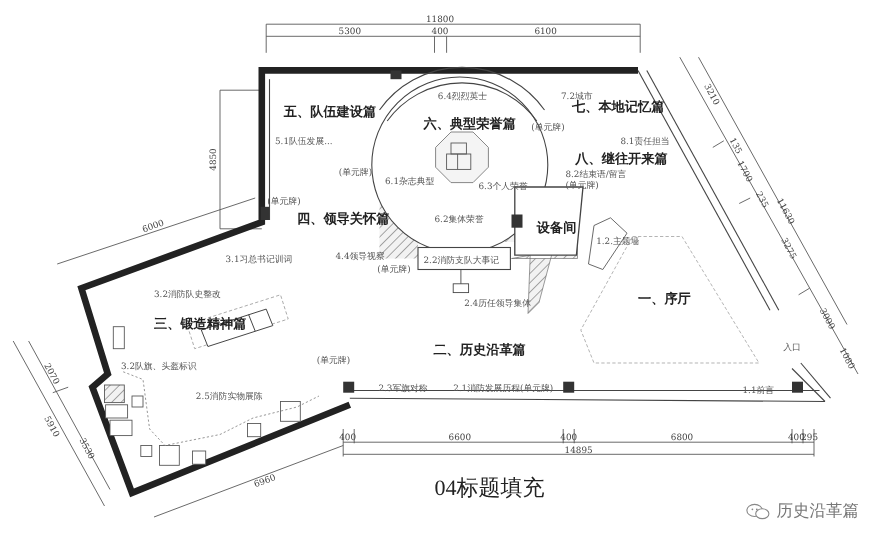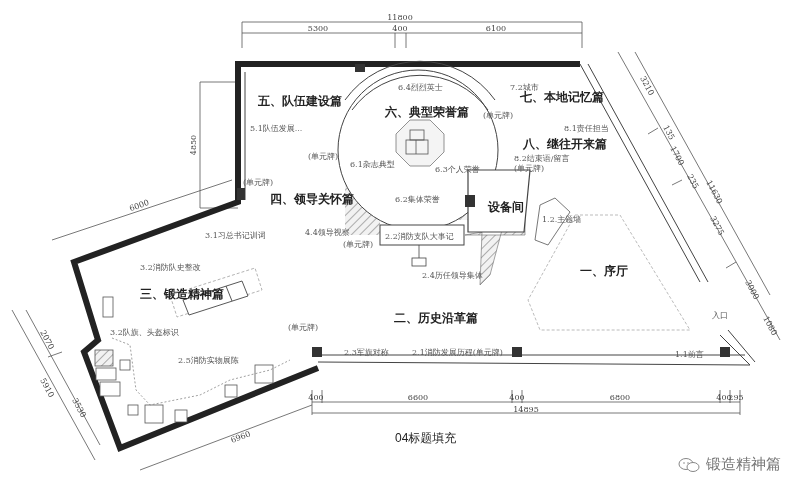--- a/index.html
+++ b/index.html
@@ -2,22 +2,22 @@
 <html><head>
 <meta charset="utf-8">
 <style>
   html, body { margin:0; padding:0; background:#ffffff; }
   body { width:800px; height:500px; overflow:hidden; position:relative;
          font-family:"DejaVu Sans", sans-serif; color:#222; }
   #plan { position:absolute; left:0; top:0; width:800px; height:500px; }
   .zone-title { font-family:"DejaVu Sans", sans-serif; font-size:12px; font-weight:bold; fill:#222; }
   .item { font-family:"DejaVu Serif", serif; font-size:8px; fill:#555; }
   .dim  { font-family:"DejaVu Serif", serif; font-size:8px; fill:#444; }
-  .caption { position:absolute; left:395px; top:430px; font-size:12px; color:#222;
-             font-family:Liberation Sans, sans-serif; }
+  .caption { position:absolute; left:395px; top:430px; font-size:20px; color:#222;
+             font-family:Liberation Serif, serif; }
   .watermark { position:absolute; left:678px; top:455px; font-size:15px; color:#777;
                font-family:"DejaVu Sans", sans-serif; display:flex; align-items:center; gap:6px; }
   .wm-icon { width:22px; height:16px; }
 </style>
 </head>
 <body>
 
 <svg id="plan" viewBox="0 0 800 500" xmlns="http://www.w3.org/2000/svg">
   <defs>
     <pattern id="hatch" patternUnits="userSpaceOnUse" width="6" height="6" patternTransform="rotate(45)">
@@ -202,14 +202,14 @@
 </svg>
 
 <div class="caption">04标题填充</div>
 <div class="watermark">
   <svg class="wm-icon" viewBox="0 0 22 16">
     <ellipse cx="8" cy="7" rx="7" ry="5.5" fill="none" stroke="#888" stroke-width="1"></ellipse>
     <ellipse cx="15" cy="10" rx="6" ry="4.5" fill="#fff" stroke="#888" stroke-width="1"></ellipse>
     <circle cx="6" cy="6" r="0.8" fill="#888"></circle>
       <circle cx="10" cy="6" r="0.8" fill="#888"></circle>
   </svg>
-  <span>锻造精神篇</span>
+  <span>历史沿革篇</span>
 </div>
 
 </body></html>

